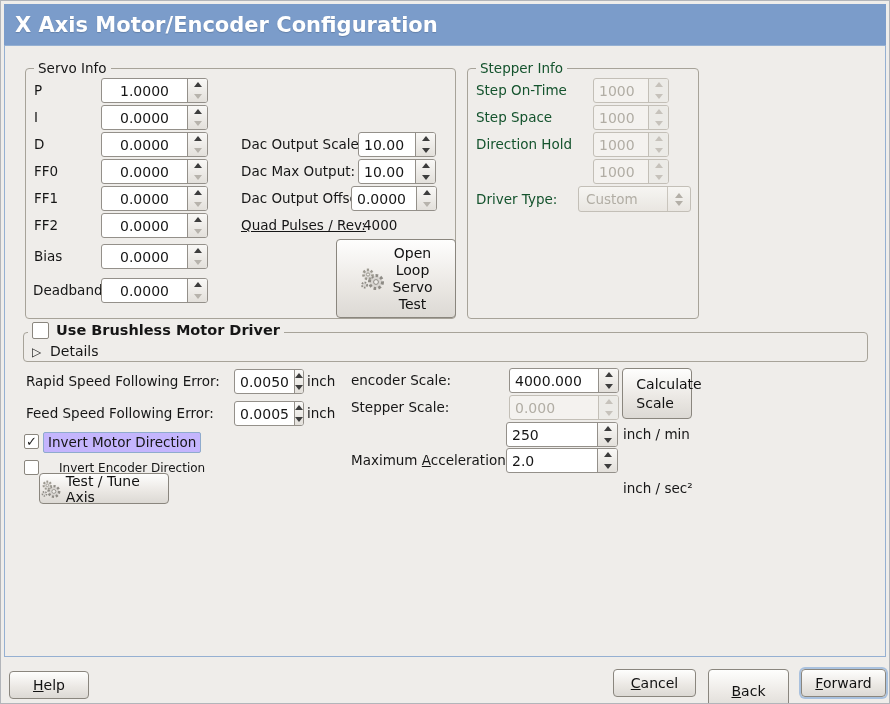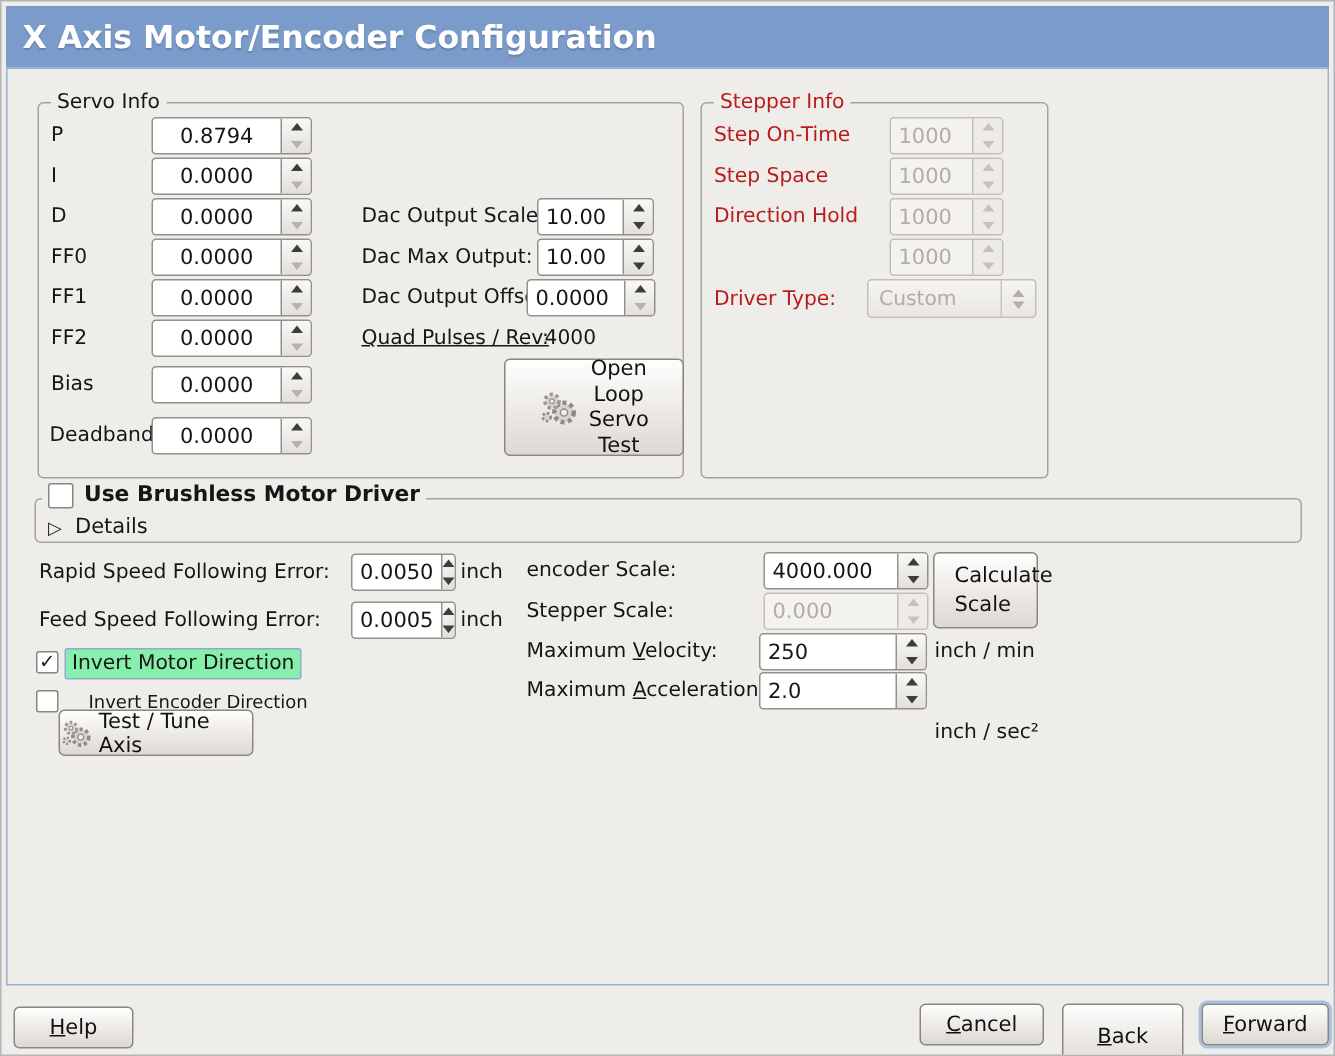--- a/index.html
+++ b/index.html
@@ -12,21 +12,21 @@
   .abs{position:absolute;box-sizing:border-box;}
   .titlebar{
     left:3px;top:3px;width:882px;height:41px;background:#7b9cca;color:#ffffff;
     font-size:21px;font-weight:bold;display:flex;align-items:center;padding-left:11px;
     text-shadow:0 1px 1px rgba(60,80,110,.35);
   }
   .content-border{left:3px;top:44px;width:882px;height:612px;border:1px solid #95b0d2;}
   .frame{border:1px solid #a7a399;border-radius:4px;}
   .legend{position:absolute;top:-9px;left:8px;background:#efedea;padding:0 4px;font-size:13.5px;line-height:17px;}
   .lbl{font-size:13.5px;line-height:25px;white-space:nowrap;}
-  .dim-text{color:#b91c1c;}
+  .dim-text{color:#14532d;}
   
   .spinbox{display:flex;height:25px;background:#ffffff;border:1px solid #94908a;border-radius:3px;overflow:hidden;}
   .spinbox .val{flex:1;display:flex;align-items:center;padding:0 5px;font-size:14px;white-space:nowrap;}
   .spinbox.center .val{justify-content:center;}
   .spin{width:19px;display:flex;flex-direction:column;border-left:1px solid #94908a;background:linear-gradient(#f9f8f6,#e3e0db);}
   .spin > div{flex:1;display:flex;align-items:center;justify-content:center;}
   .tri-up{width:0;height:0;border-left:4px solid transparent;border-right:4px solid transparent;border-bottom:5px solid #3d3d3d;}
   .tri-dn{width:0;height:0;border-left:4px solid transparent;border-right:4px solid transparent;border-top:5px solid #3d3d3d;}
   .dim-dn .tri-dn{border-top-color:#b7b3ac;}
   .spinbox.disabled{background:#f4f2ef;border-color:#c3bfb7;}
@@ -46,40 +46,40 @@
     background:linear-gradient(180deg,#fefefd,#ece9e5 55%,#dcd9d4);
     border:1px solid #8a867e;border-radius:4px;font-size:14px;color:#111;cursor:default;
   }
   .btn .btn-label{white-space:pre-line;}
   .btn.focused{box-shadow:0 0 0 2px #a9c1de;}
   .mn{text-decoration:underline;}
   
   .checkbox{width:15px;height:15px;background:#fff;border:1px solid #8a867e;border-radius:2px;
     display:flex;align-items:center;justify-content:center;font-size:13px;line-height:13px;color:#222;}
   .checkbox.checked::after{content:"✓";font-weight:bold;}
-  .hl-label{background:#86efac;border:1px solid #8fabcd;border-radius:2px;padding:0 4px;font-size:13.5px;line-height:19px;}
+  .hl-label{background:#c4b5fd;border:1px solid #8fabcd;border-radius:2px;padding:0 4px;font-size:13.5px;line-height:19px;}
   .expander-arrow{font-size:12px;line-height:14px;color:#222;}
   .bold{font-weight:bold;}
   .unit{font-size:13.5px;line-height:25px;white-space:nowrap;}
 </style>
 </head>
 <body>
 
 <div class="window">
 
   <div class="abs titlebar">X Axis Motor/Encoder Configuration</div>
   <div class="abs content-border"></div>
 
   <div class="abs frame" style="left:24px;top:67px;width:431px;height:251px;">
     <span class="legend">Servo Info</span>
   </div>
 
   <div class="abs lbl" style="left:33px;top:77px;">P</div>
   <div class="abs spinbox center dim-dn" style="left:100px;top:77px;width:107px;">
-    <span class="val">0.8794</span>
+    <span class="val">1.0000</span>
     <span class="spin">
         <div>
           <span class="tri-up"></span>
         </div>
         <div>
           <span class="tri-dn"></span>
         </div>
       </span>
   </div>
 
@@ -209,21 +209,21 @@
         </div>
         <div>
           <span class="tri-dn"></span>
         </div>
       </span>
   </div>
 
   <div class="abs lbl" style="left:240px;top:212px;text-decoration:underline;">Quad Pulses / Rev:</div>
   <div class="abs lbl" style="left:362px;top:212px;">4000</div>
 
-  <div class="abs btn" style="left:335px;top:238px;width:120px;height:65px;">
+  <div class="abs btn" style="left:335px;top:238px;width:120px;height:79px;">
     <svg width="28" height="28" viewBox="0 0 28 28">
       <circle cx="17" cy="17" r="6.5" fill="#d8d5d1" stroke="#8e8b85" stroke-width="3" stroke-dasharray="2.6 2.3"></circle>
       <circle cx="17" cy="17" r="2.4" fill="#efedea" stroke="#8e8b85" stroke-width="1"></circle>
       <circle cx="9" cy="9.5" r="4.6" fill="#dedbd7" stroke="#9b988f" stroke-width="2.6" stroke-dasharray="2.1 1.9"></circle>
       <circle cx="9" cy="9.5" r="1.6" fill="#efedea" stroke="#9b988f" stroke-width="1"></circle>
       <circle cx="5.5" cy="20" r="2.6" fill="#d8d5d1" stroke="#8e8b85" stroke-width="1.8" stroke-dasharray="1.6 1.4"></circle>
     </svg>
     <span class="btn-label" style="text-align:center;line-height:17px;">Open
 Loop
 Servo
@@ -354,21 +354,20 @@
     <span class="spin">
         <div>
           <span class="tri-up"></span>
         </div>
         <div>
           <span class="tri-dn"></span>
         </div>
       </span>
   </div>
 
-  <div class="abs lbl" style="left:350px;top:421px;"><span>Maximum </span><span class="mn">V</span><span>elocity:</span></div>
   <div class="abs spinbox" style="left:505px;top:421px;width:112px;">
     <span class="val">250</span>
     <span class="spin">
         <div>
           <span class="tri-up"></span>
         </div>
         <div>
           <span class="tri-dn"></span>
         </div>
       </span>

